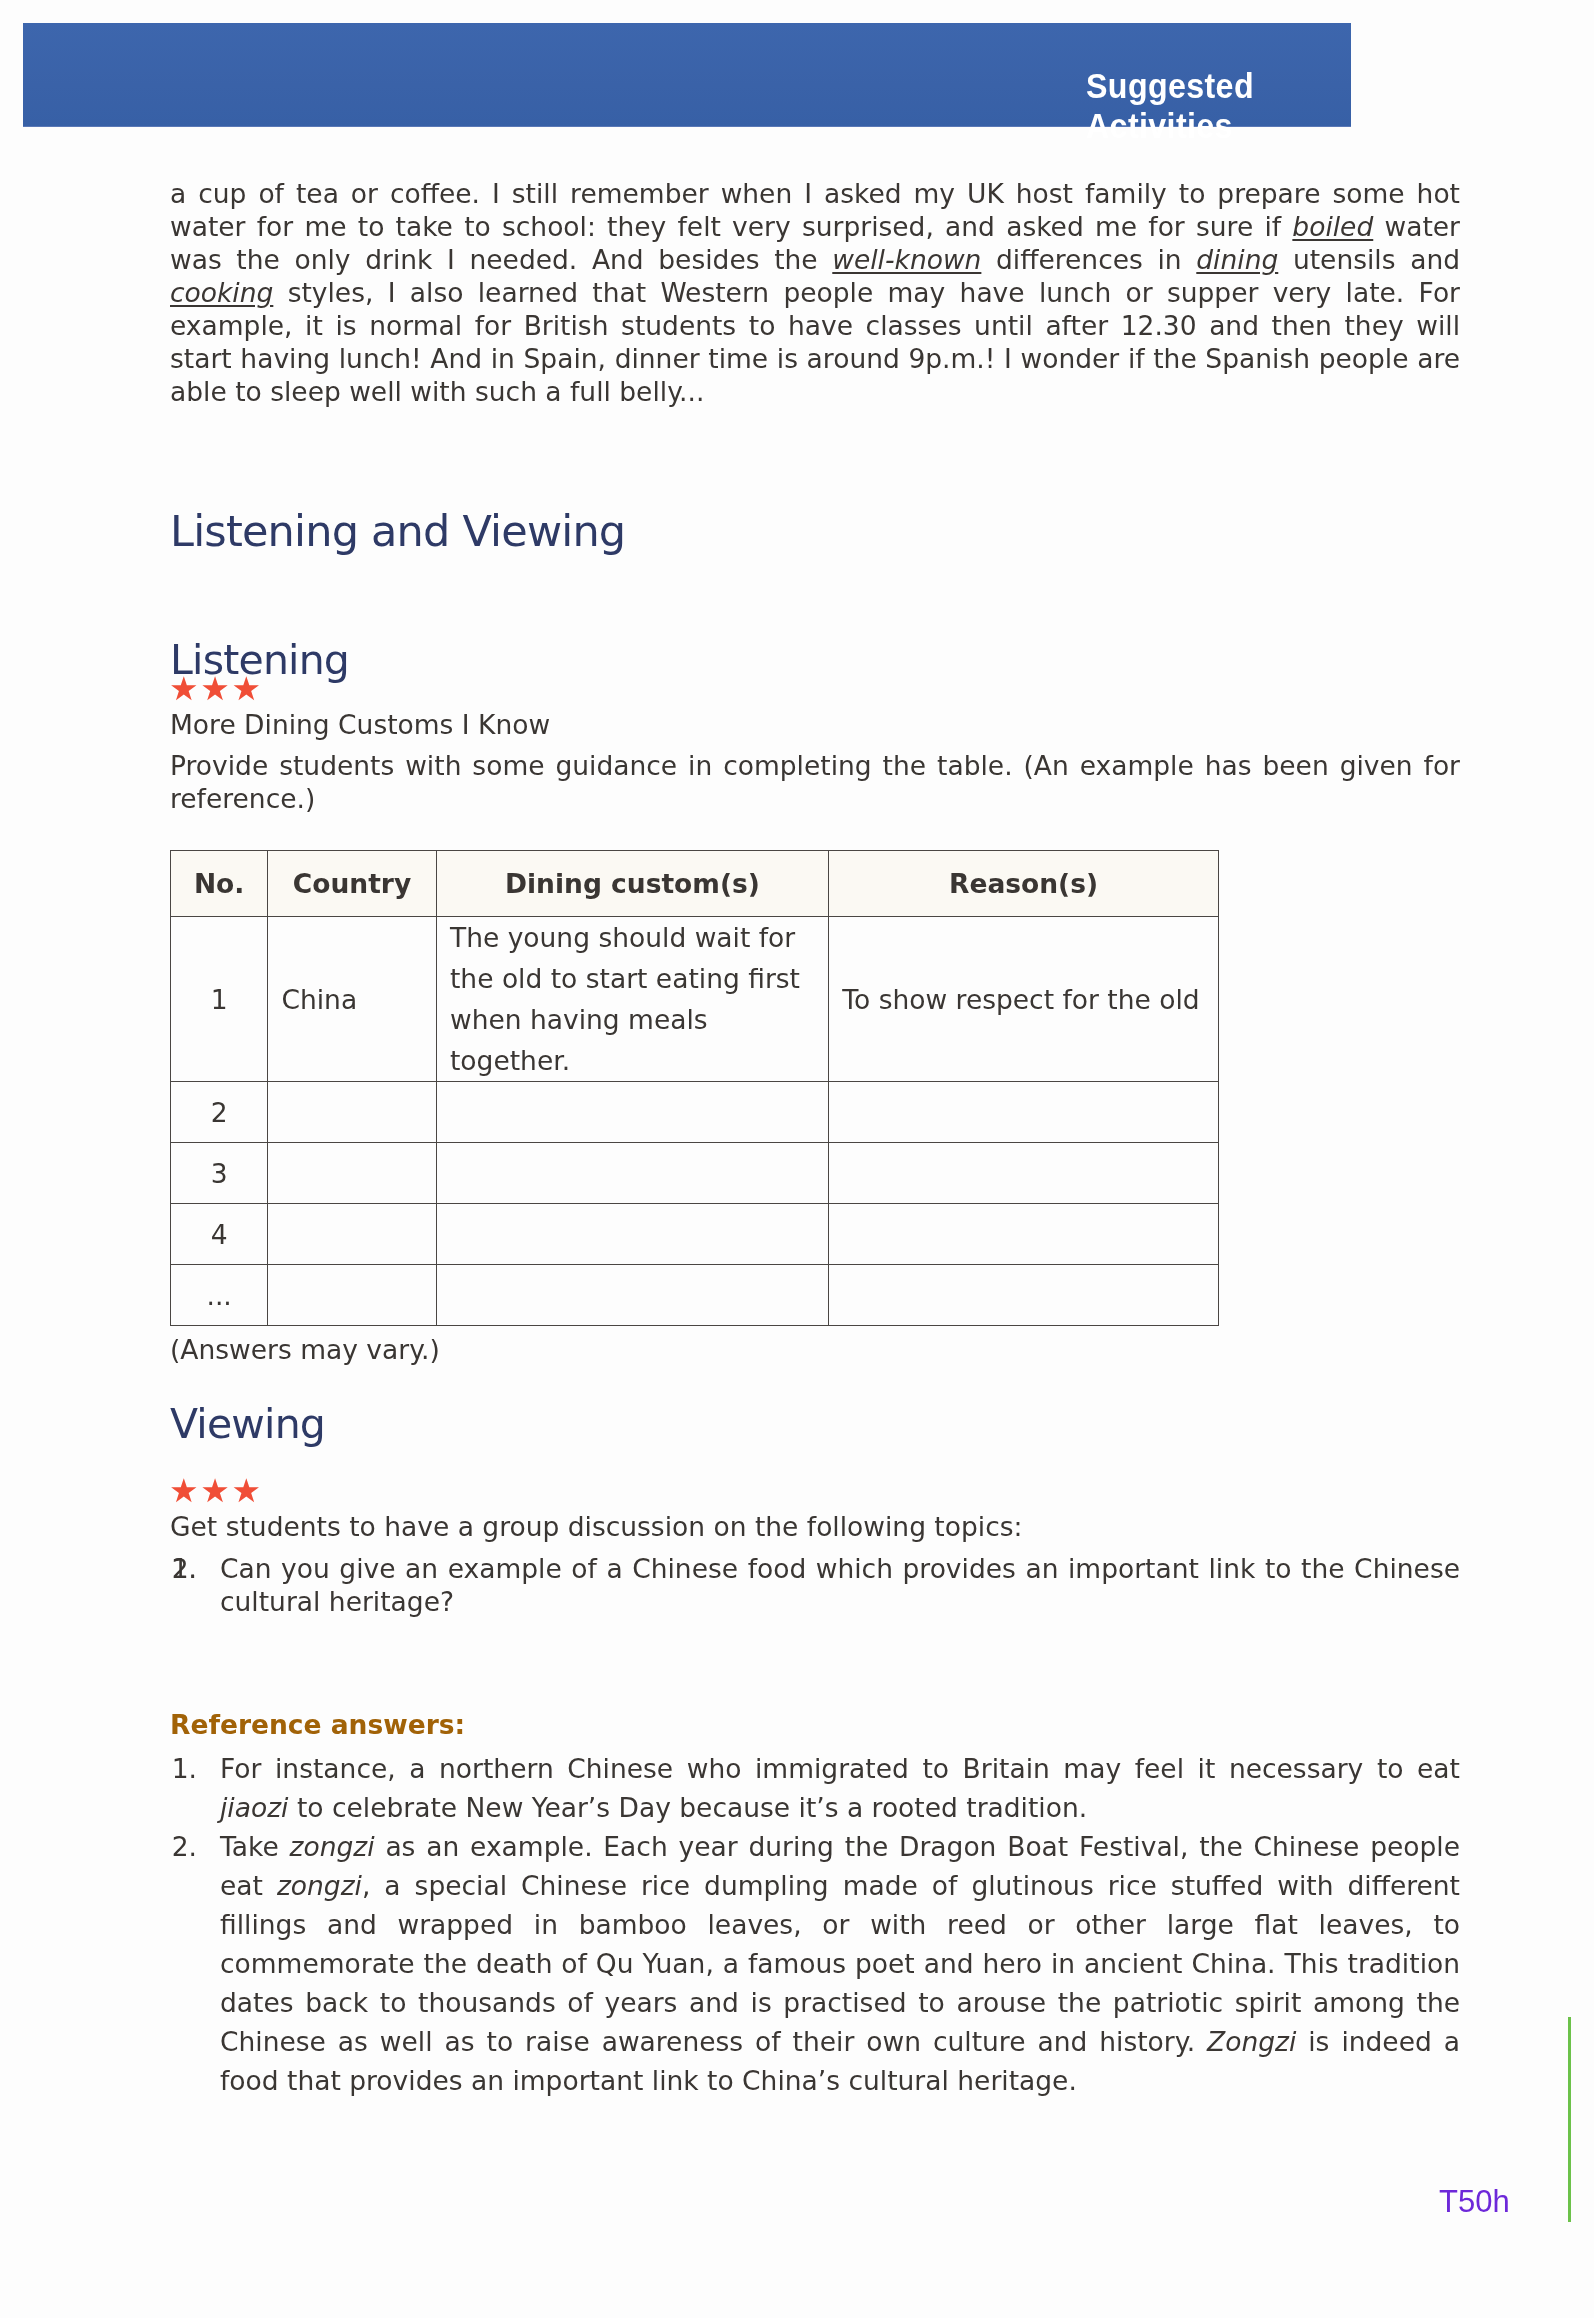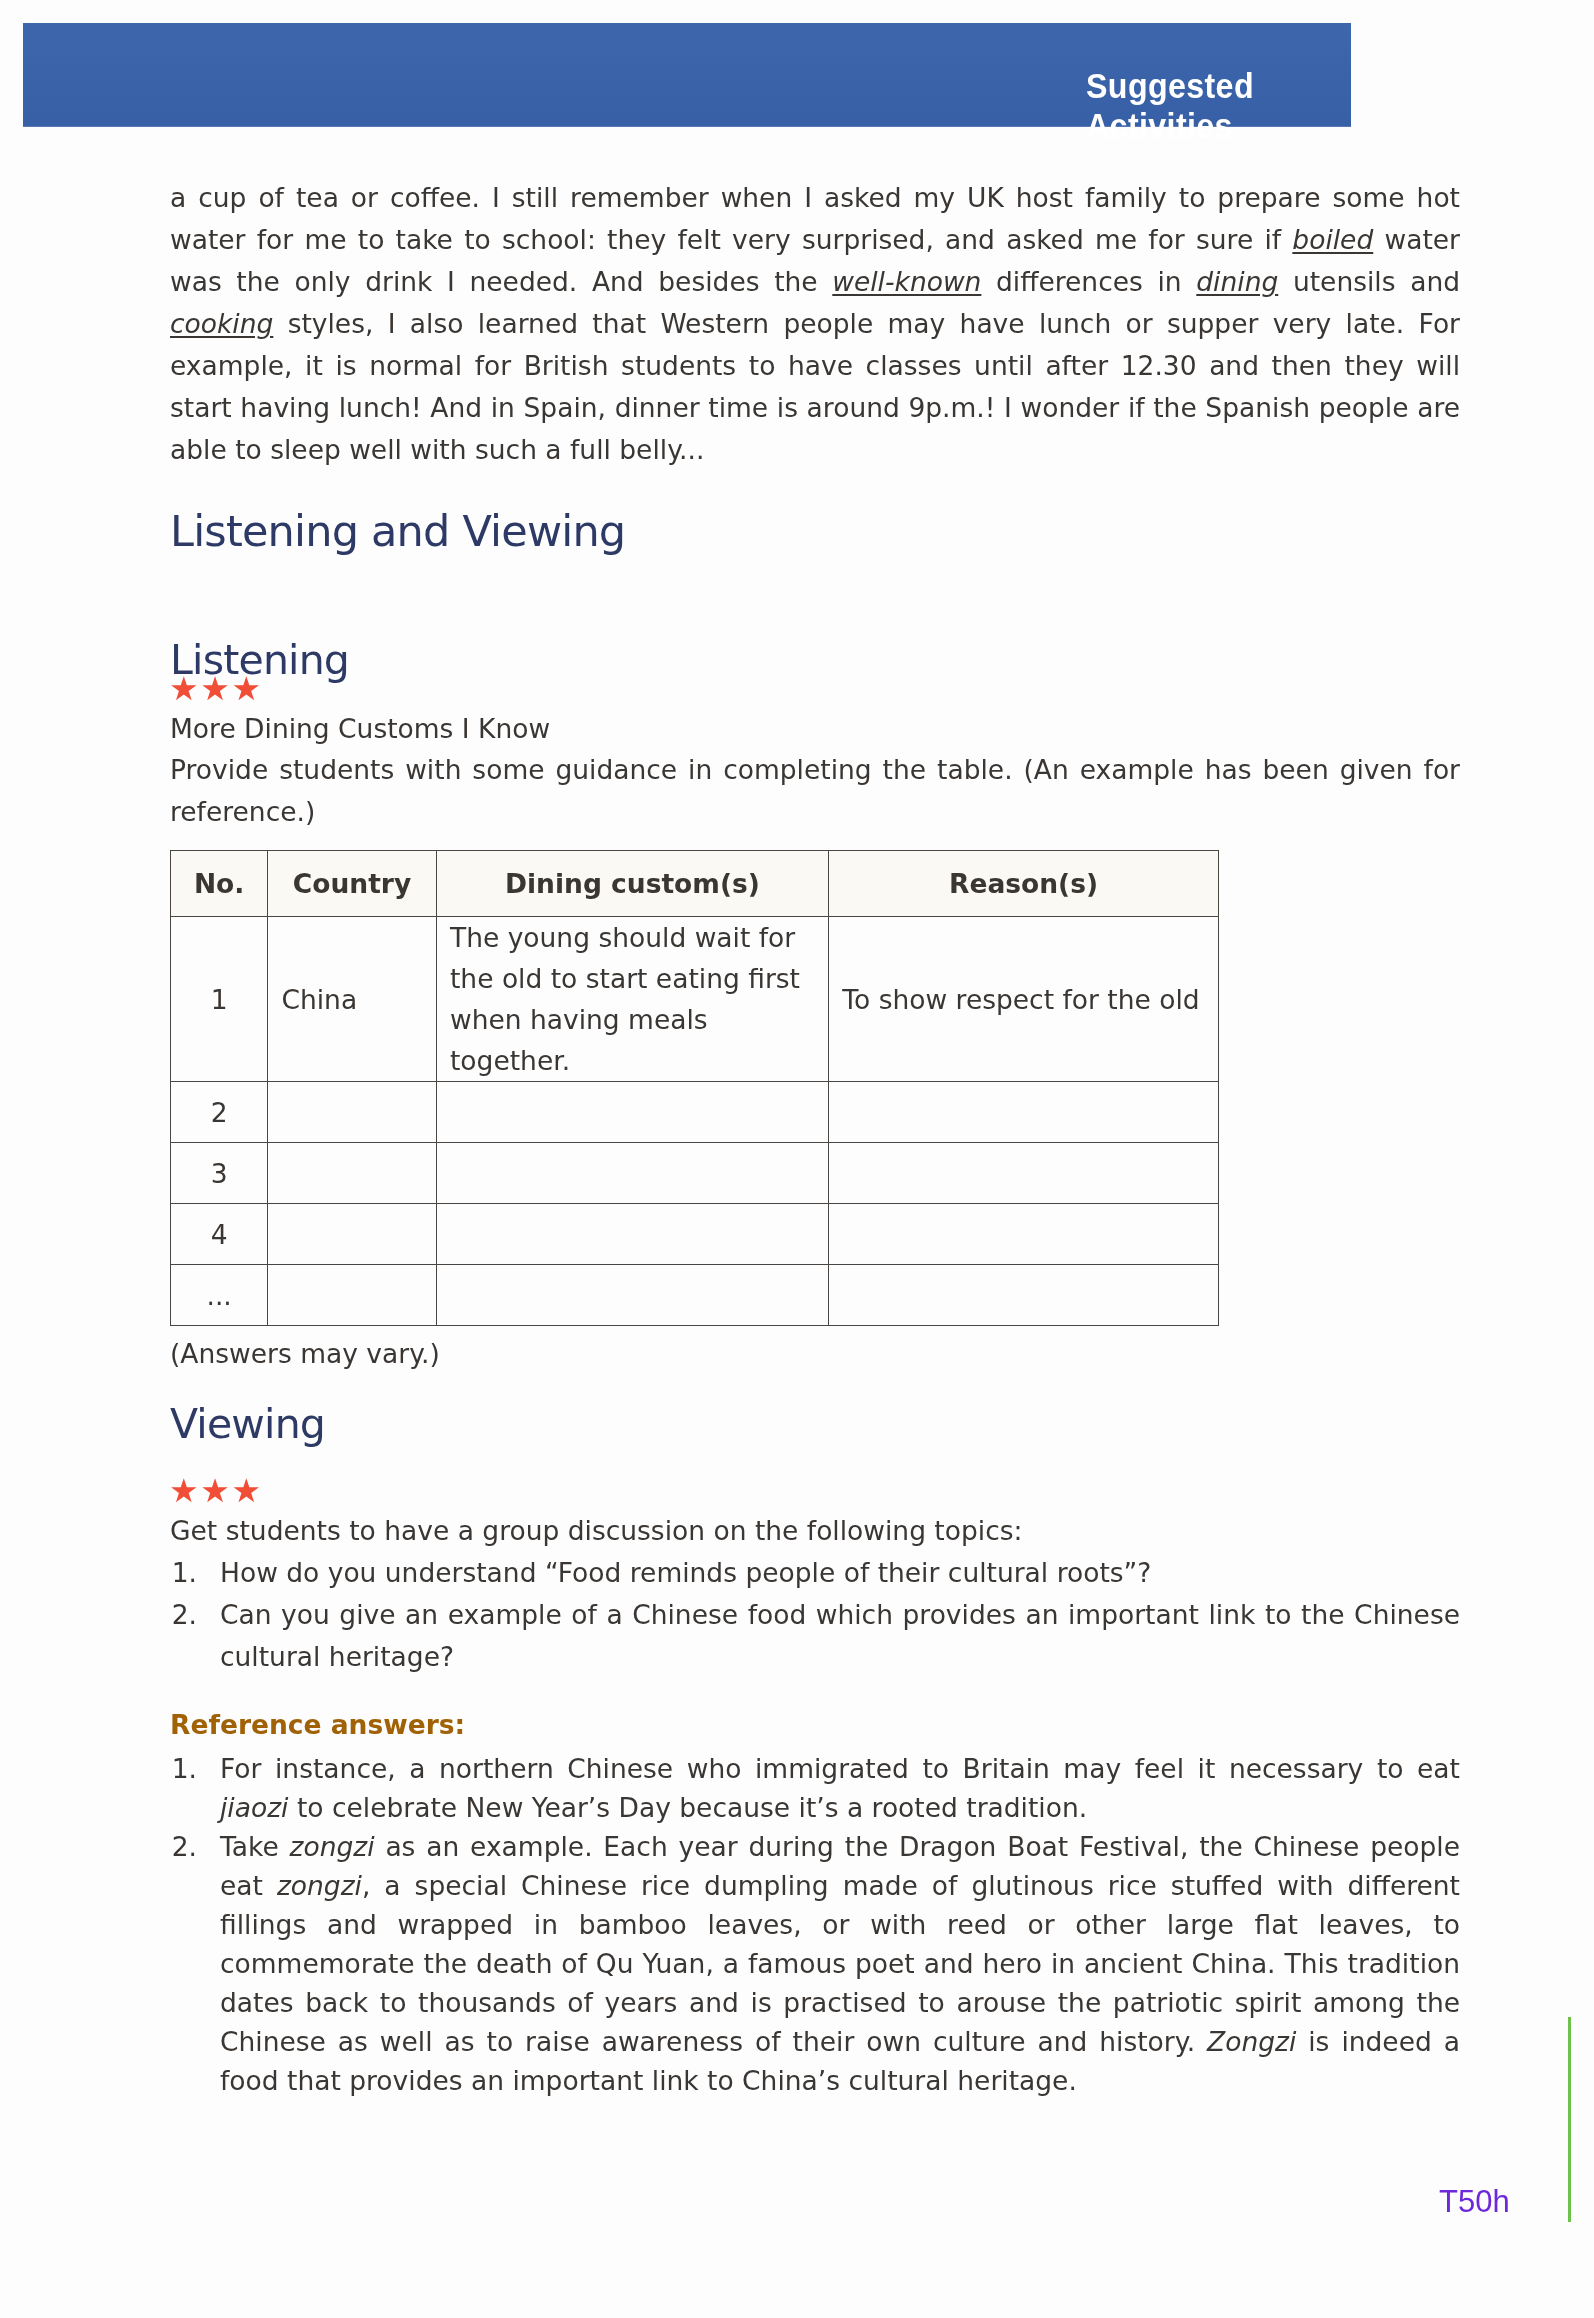--- a/index.html
+++ b/index.html
@@ -15,21 +15,21 @@
     border-bottom: 1.7px solid #5a78b6;
   }
   .banner-title {
     position: absolute; left: 1063px; top: 43px;
     font-family: "Liberation Sans", sans-serif; font-weight: bold;
     font-size: 35px; color: #ffffff; letter-spacing: 0.4px;
     transform: scaleX(0.92); transform-origin: left center;
   }
   .body-text {
     font-family: "DejaVu Sans", sans-serif;
-    font-size: 26.5px; line-height: 42px; color: #3a3633;
+    font-size: 26.5px; line-height: 33px; color: #3a3633;
   }
   .para {
     position: absolute; left: 170px; top: 177px; width: 1290px;
     text-align: justify;
   }
   .para u { text-decoration: underline; text-underline-offset: 3.3px; }
   .h1 {
     position: absolute; left: 170px; top: 506px;
     font-family: "DejaVu Sans", sans-serif; font-weight: normal;
     font-size: 43px; color: #2e3a66; letter-spacing: -0.8px;
@@ -149,21 +149,20 @@
 
 <div class="line body-text" style="top:1333px;">(Answers may vary.)</div>
 
 <div class="h2" style="top:1400px;">Viewing</div>
 <div class="stars" style="top:1474px;">★★★</div>
 <div class="line body-text" style="top:1510px;">Get students to have a group discussion on the following topics:</div>
 
 <ul class="list body-text" style="top:1552px;">
   <li>
     <span class="num">1.</span>
-    <span>How do you understand “Food reminds people of their cultural roots”?</span>
   </li>
   <li>
     <span class="num">2.</span>
     <span>Can you give an example of a Chinese food which provides an important link to the Chinese cultural heritage?</span>
   </li>
 </ul>
 
 <div class="ref-label">Reference answers:</div>
 
 <ul class="list body-text" style="top:1749px; line-height:39px;">

